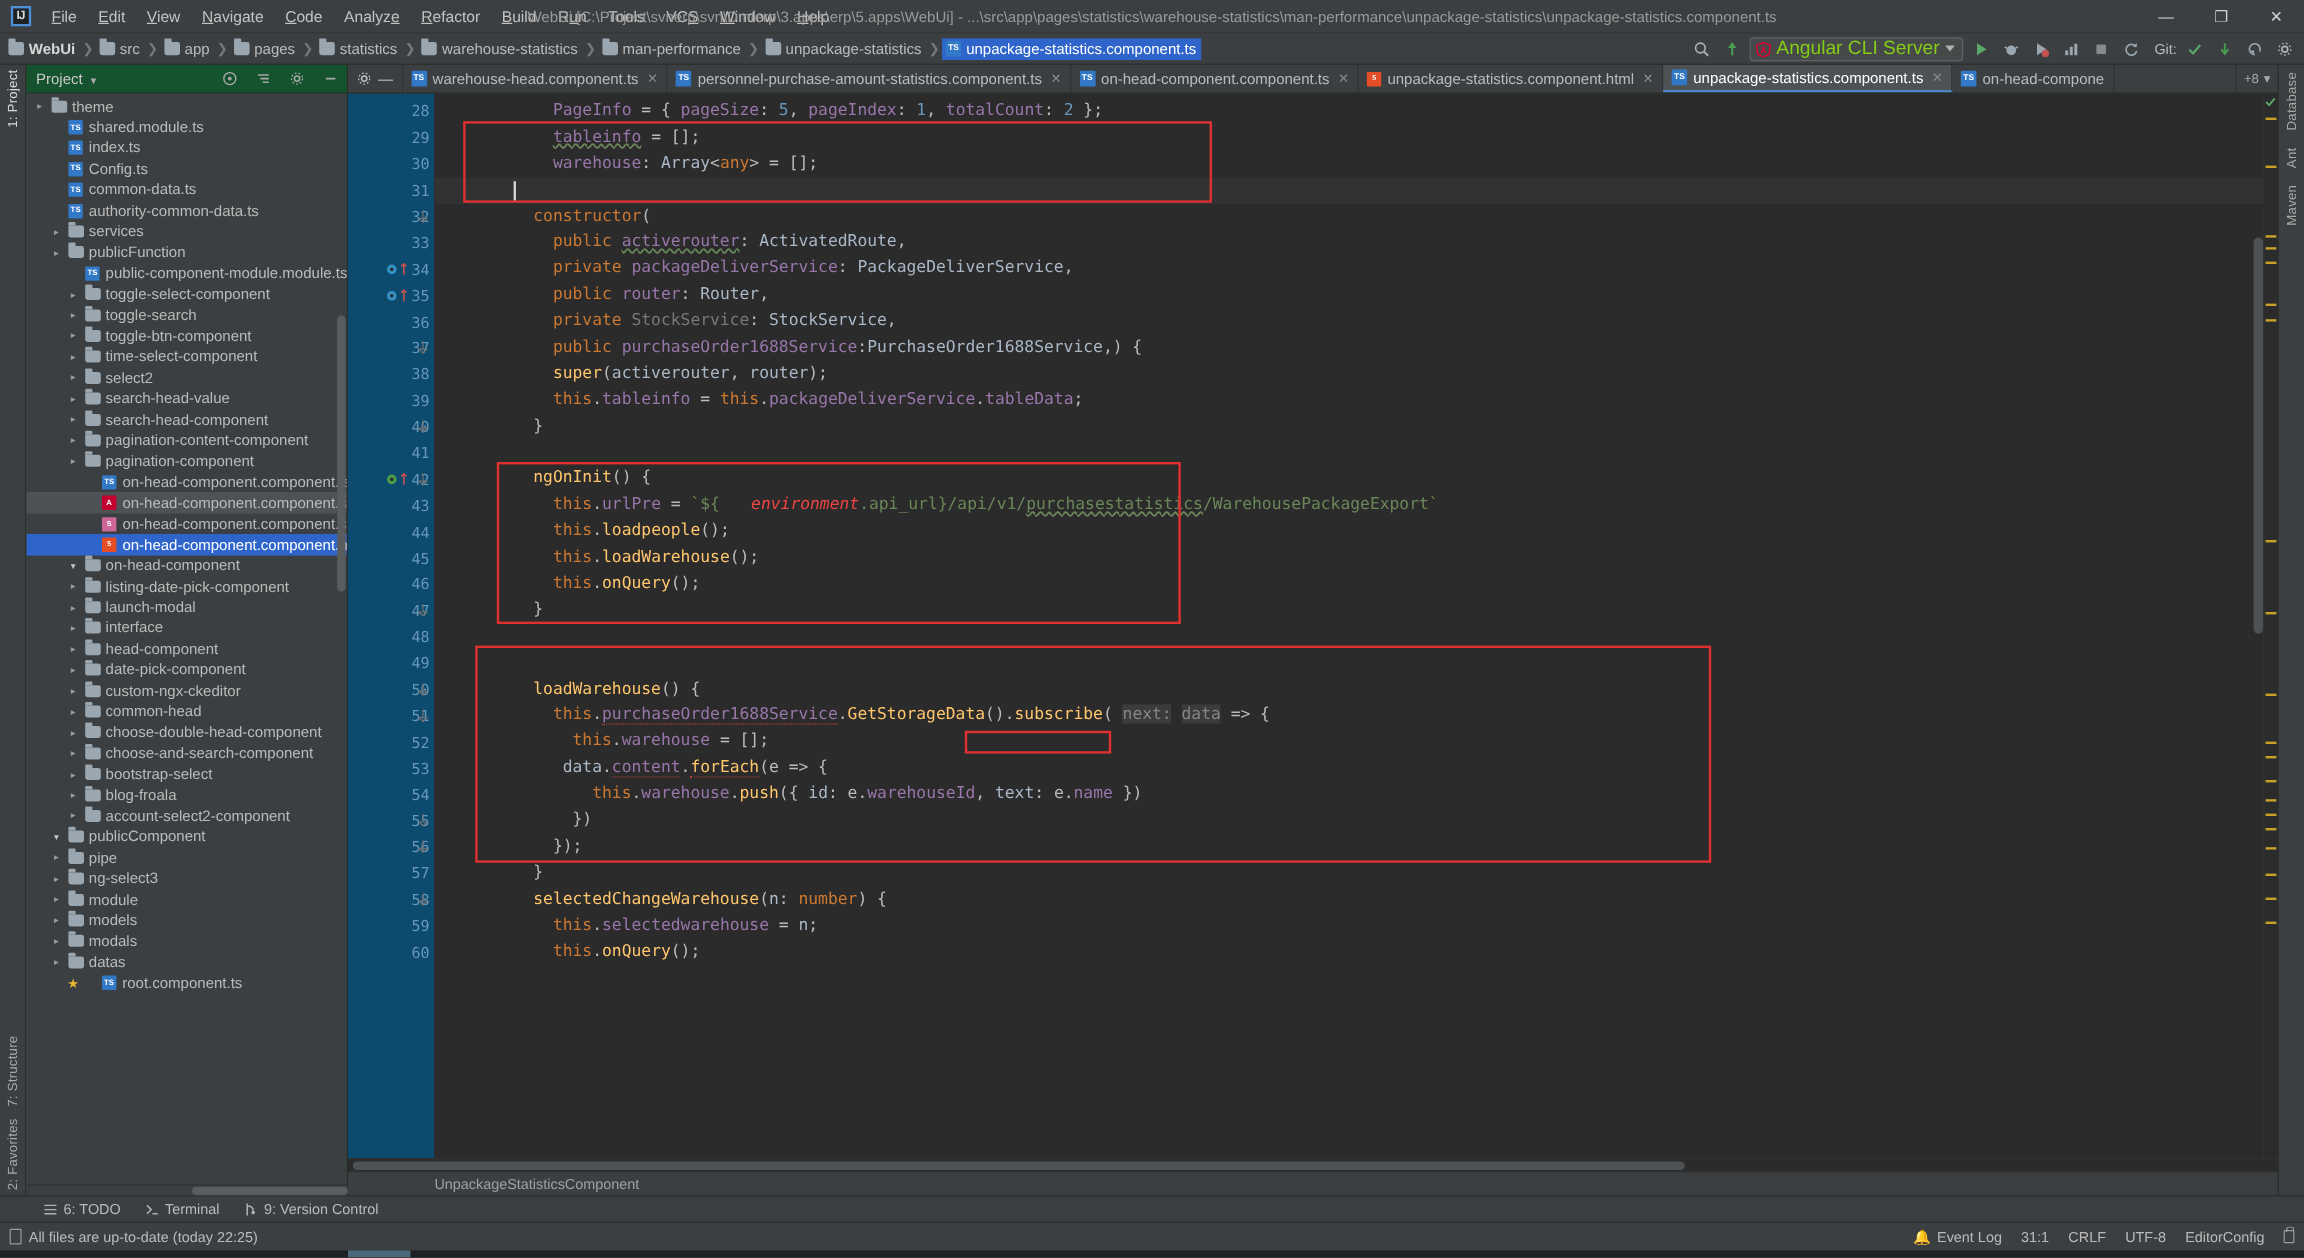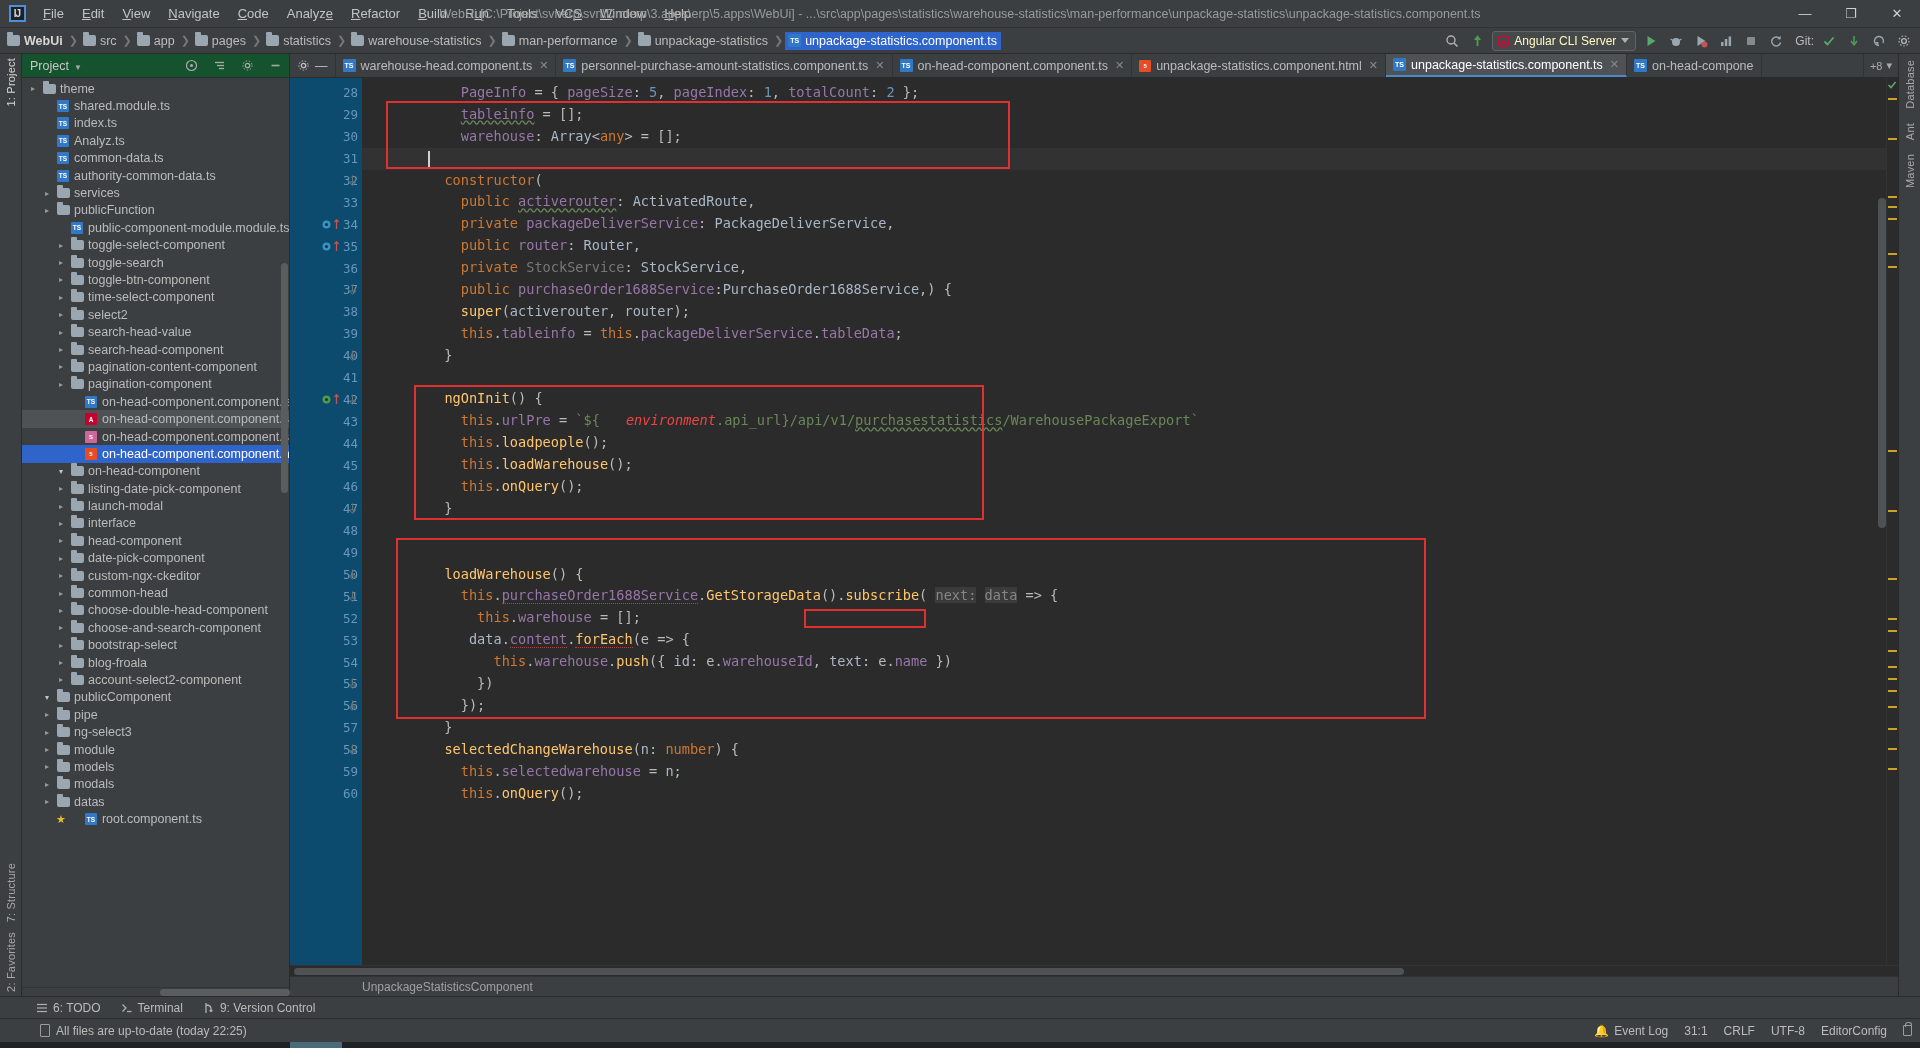--- a/index.html
+++ b/index.html
@@ -64,21 +64,21 @@
   }
   .ts-ic{
     width:13px;height:13px;background:#3178c6;color:#fff;font-size:7px;font-weight:bold;
     display:flex;align-items:center;justify-content:center;border-radius:1px;
   }
   .toolbar-right{
     margin-left:auto; display:flex; align-items:center; gap:5px; padding-right:6px;
   }
   .run-config{
     display:flex;align-items:center;gap:5px;background:#45494a;border:1px solid #5e6365;
-    border-radius:3px; height:20px; padding:0 6px 0 4px; font-size:12px;color:#fef9c3;
+    border-radius:3px; height:20px; padding:0 6px 0 4px; font-size:16px;color:#84cc16;
   }
   .ang-ic{ width:12px;height:12px; position:relative; }
   .caret{ width:0;height:0;border-left:4px solid transparent;border-right:4px solid transparent;
     border-top:5px solid #b0b0b0; }
   .tb-ic{ width:20px;height:20px;display:flex;align-items:center;justify-content:center;
     border-radius:3px; }
   .git-label{ font-size:12px;color:#bbb; margin-left:4px; }
 
   
   .main{ flex:1; display:flex; min-height:0; }
@@ -235,21 +235,21 @@
   }
   .bt{
     display:flex;align-items:center;gap:5px;padding:2px 10px;font-size:12px;color:#bbbbbb;
   }
 
   
   .status{
     height:24px;background:#3c3f41;display:flex;align-items:center;
     padding:0 8px;font-size:12px;color:#bbbbbb;flex:none;border-top:1px solid #2b2b2b;
   }
-  .status .left{display:flex;align-items:center;gap:6px;margin-left:32px;}
+  .status .left{display:flex;align-items:center;gap:6px;}
   .status .right{margin-left:auto;display:flex;align-items:center;gap:16px;}
   .evlog{display:flex;align-items:center;gap:5px;}
   .bell{color:#4e9a4e;}
   .doc-ic{
     width:10px;height:13px;border:1px solid #9a9a9a;border-radius:1px;display:inline-block;
   }
   .lock-ic{width:9px;height:11px;border:1.5px solid #9a9a9a;border-radius:1px;position:relative;}
   .lock-ic:before{content:"";position:absolute;top:-4px;left:1px;width:5px;height:4px;
     border:1.5px solid #9a9a9a;border-bottom:none;border-radius:3px 3px 0 0;}
 
@@ -486,21 +486,21 @@
             <span class="ic">
               <span class="ts-sm">TS</span>
             </span>
             <span>index.ts</span>
           </div>
           <div class="row" style="padding-left: 20px;">
             <span class="arrow"></span>
             <span class="ic">
               <span class="ts-sm">TS</span>
             </span>
-            <span>Analyz.ts</span>
+            <span>Config.ts</span>
           </div>
           <div class="row" style="padding-left: 20px;">
             <span class="arrow"></span>
             <span class="ic">
               <span class="ts-sm">TS</span>
             </span>
             <span>common-data.ts</span>
           </div>
           <div class="row" style="padding-left: 20px;">
             <span class="arrow"></span>

